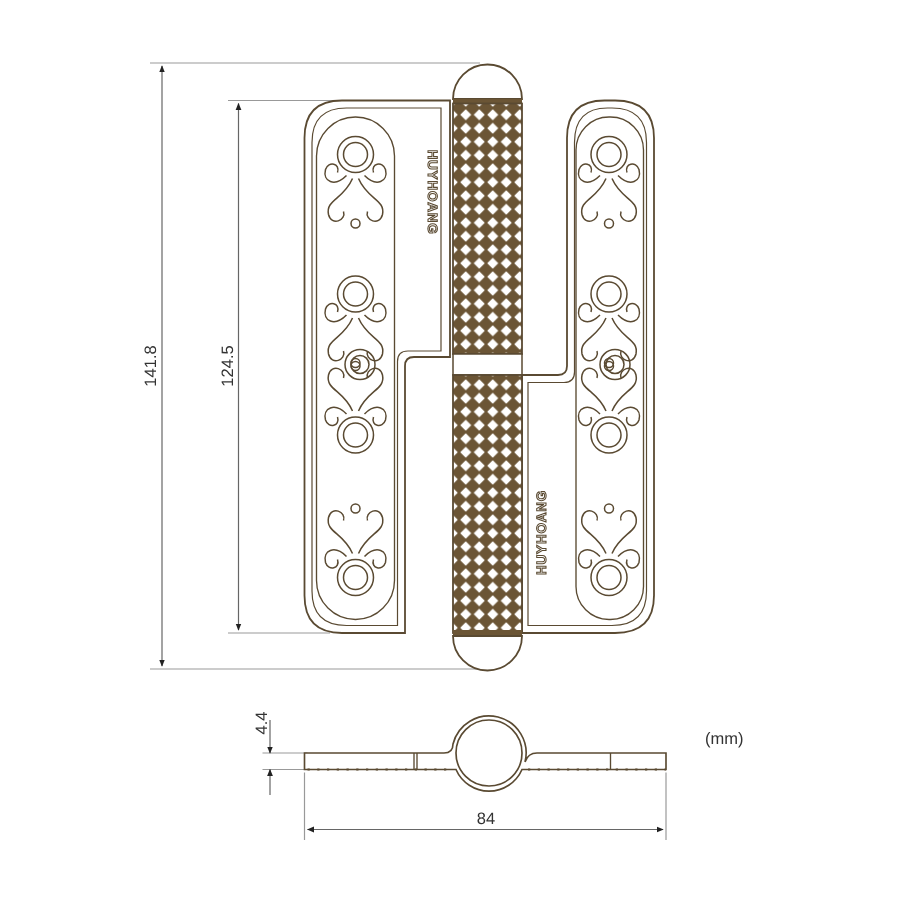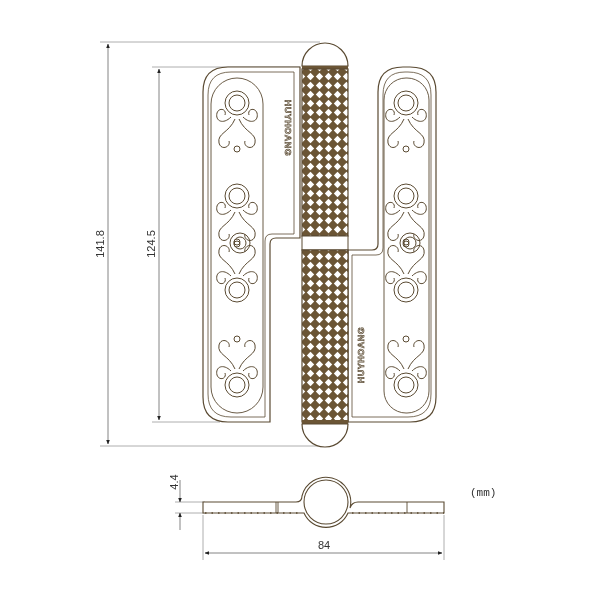--- a/index.html
+++ b/index.html
@@ -1,20 +1,20 @@
 <!DOCTYPE html>
 <html><head>
   <meta charset="utf-8">
   <style>
     html, body { margin: 0; padding: 0; background: #ffffff; }
     body { width: 600px; height: 600px; position: relative; overflow: hidden; font-family: "Liberation Sans", sans-serif; }
     #drawing { position: absolute; left: 0; top: 0; width: 600px; height: 600px; }
     .dim-text { font-family: "Liberation Sans", sans-serif; font-size: 11px; fill: #333333; }
     .brand-text { font-family: "Liberation Sans", sans-serif; font-size: 9px; font-weight: bold; fill: #ffffff; stroke: #5a4a32; stroke-width: 0.7; letter-spacing: 0.5px; }
-    .unit-label { position: absolute; left: 470px; top: 487px; font-size: 11px; color: #333333; font-family: Liberation Mono, monospace; }
+    .unit-label { position: absolute; left: 470px; top: 487px; font-size: 11px; color: #333333; font-family: Liberation Sans, sans-serif; }
   </style>
 </head>
 <body>
 
 <svg id="drawing" viewBox="0 0 600 600" xmlns="http://www.w3.org/2000/svg">
   <defs>
     <pattern id="knurl" width="9" height="9" patternUnits="userSpaceOnUse">
       <rect width="9" height="9" fill="#6b5535"></rect>
       <path d="M4.5 0.8 L8.2 4.5 L4.5 8.2 L0.8 4.5 Z" fill="#ffffff"></path>
     </pattern>

